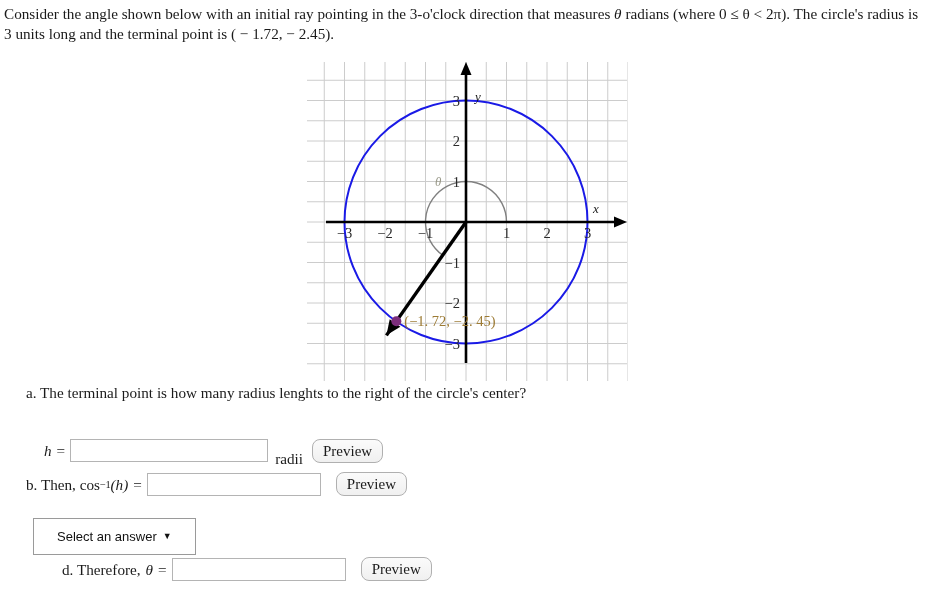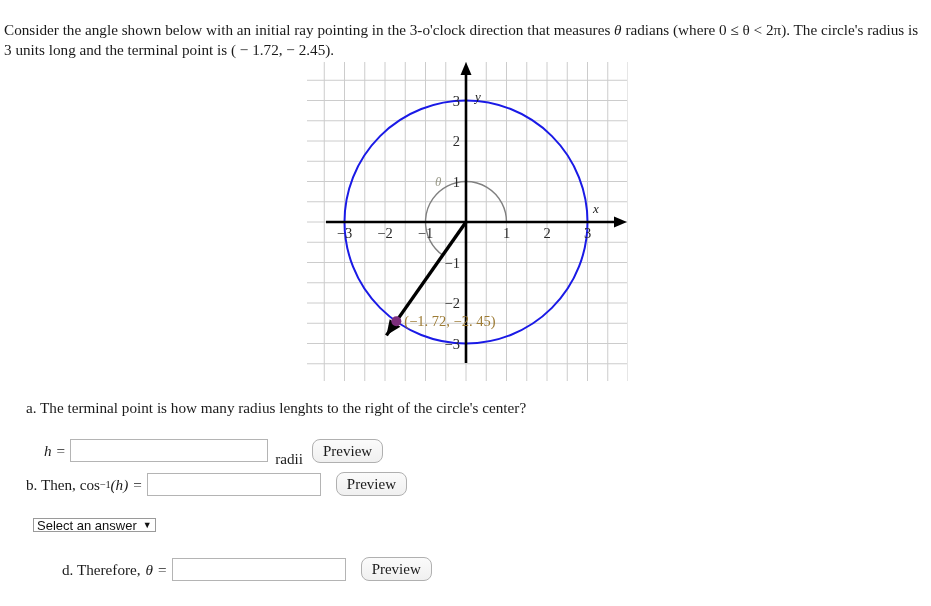--- a/index.html
+++ b/index.html
@@ -13,21 +13,21 @@
     position: relative;
     font-family: "Liberation Serif", serif;
     color: #1a1a1a;
     overflow: hidden;
   }
 
   
   #prompt {
     position: absolute;
     left: 4px;
-    top: 20px;
+    top: 4px;
     width: 925px;
     font-size: 15.2px;
     line-height: 20px;
     text-align: left;
   }
   .mi { font-style: italic; font-family: "Liberation Serif", serif; }
 
   
   #graph-wrap {
     position: absolute;
@@ -38,21 +38,21 @@
   }
   #graph-svg { display: block; }
 
   
   .qline {
     position: absolute;
     font-size: 15.2px;
     line-height: 19px;
     white-space: nowrap;
   }
-  #qa-text { left: 26px; top: 398px; }
+  #qa-text { left: 26px; top: 383px; }
   #qa-row  { left: 44px; top: 433px; }
   #qb-row  { left: 26px; top: 472px; }
   #qc-row  { left: 26px; top: 518px; }
   #qd-row  { left: 26px; top: 557px; margin-left: 36px; }
 
   .row-inline {
     display: flex;
     align-items: center;
   }
 
@@ -87,22 +87,22 @@
 
   .unit-label {
     margin: 16px 9px 0 7px;
     font-size: 15.2px;
   }
 
   .select-box {
     box-sizing: border-box;
     border: 1px solid #9a9a9a;
     background: #ffffff;
-    height: 14px;
-    padding: 0 3px;
+    height: 37px;
+    padding: 0 23px;
     margin-left: 7px;
     font-family: "Liberation Sans", sans-serif;
     font-size: 13px;
     color: #111;
     line-height: 19px;
     display: inline-flex;
     align-items: center;
     cursor: pointer;
   }
   .select-caret {

